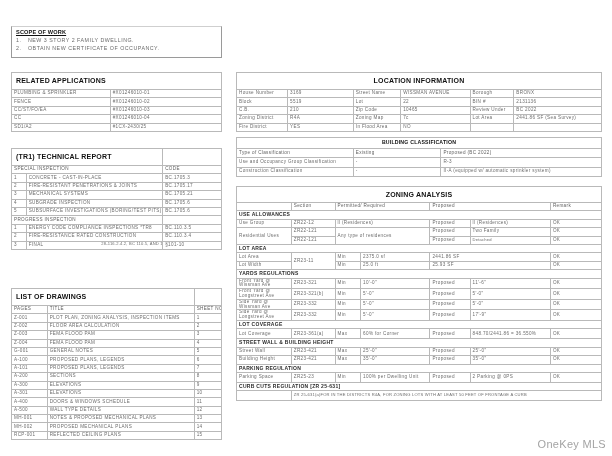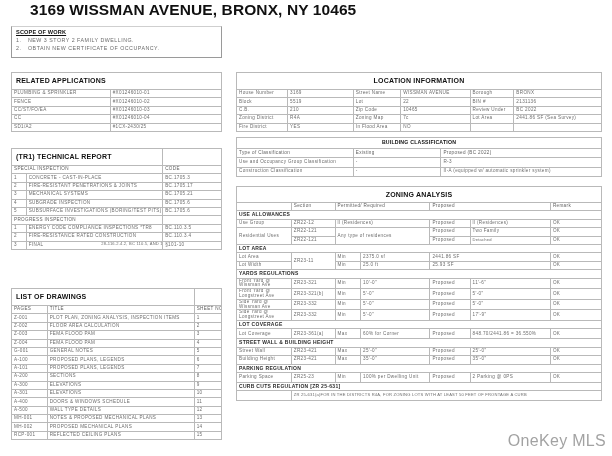--- a/index.html
+++ b/index.html
@@ -60,35 +60,34 @@
 
   
   .r9 td{height:9px;}
   .r8 td{height:8.2px;}
   .r7 td{height:7.4px;}
   .r10 td{height:10px;}
 
   
   .wm{
     position:absolute;right:6px;bottom:6px;
-    font-size:16px;color:#9e9e9e;font-weight:normal;
+    font-size:11px;color:#9e9e9e;font-weight:normal;
     letter-spacing:0.3px;opacity:.95;
     font-family:"Liberation Sans", sans-serif;
     padding-left:39px;
   }
 
   
   .two{white-space:normal!important;line-height:1.12;}
 </style>
 </head>
 <body>
 
 <div class="page">
 
-  <div class="doc-title">3169 WISSMAN AVENUE, BRONX, NY 10465</div>
 
   <div class="scope">
     <div class="scope-h">SCOPE OF WORK</div>
     <div class="scope-line">
       <span class="num">1.</span>
       <span>NEW 3 STORY 2 FAMILY DWELLING.</span>
     </div>
     <div class="scope-line">
       <span class="num">2.</span>
       <span>OBTAIN NEW CERTIFICATE OF OCCUPANCY.</span>

